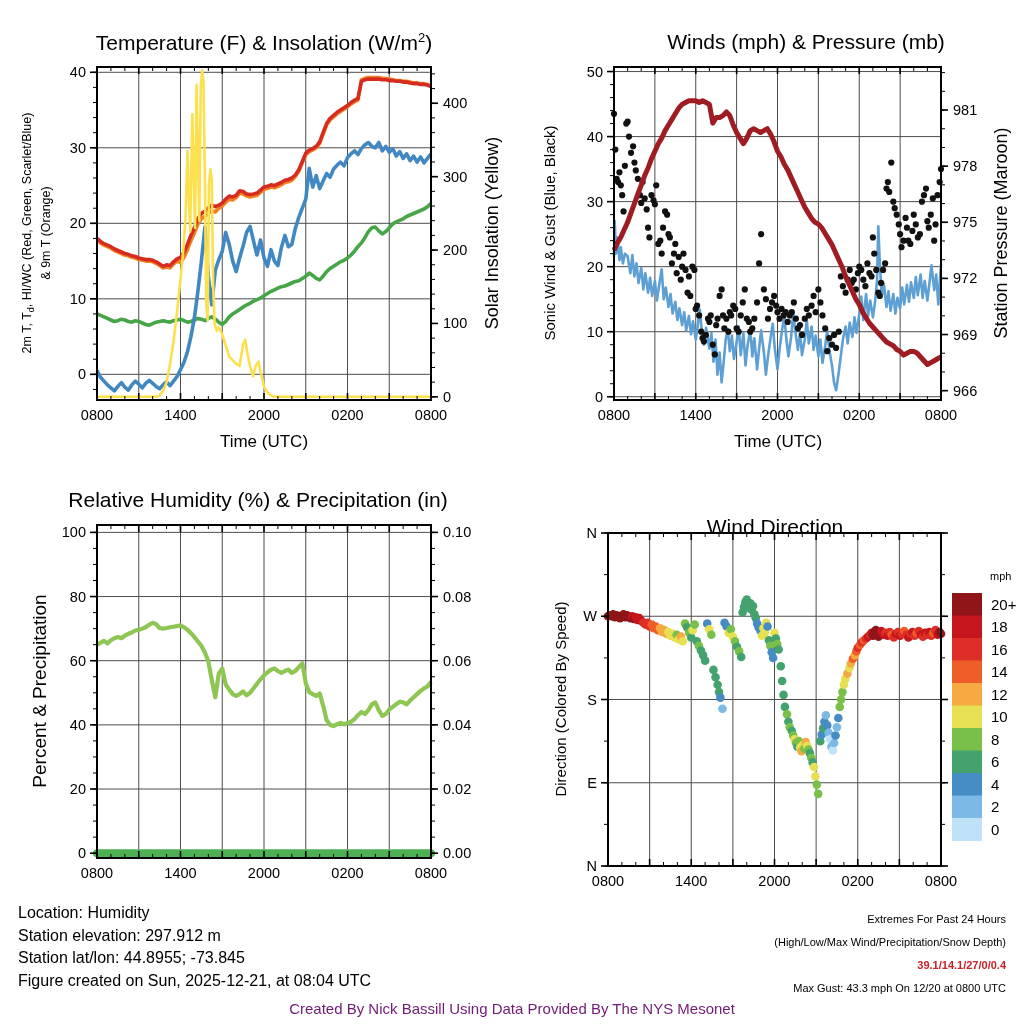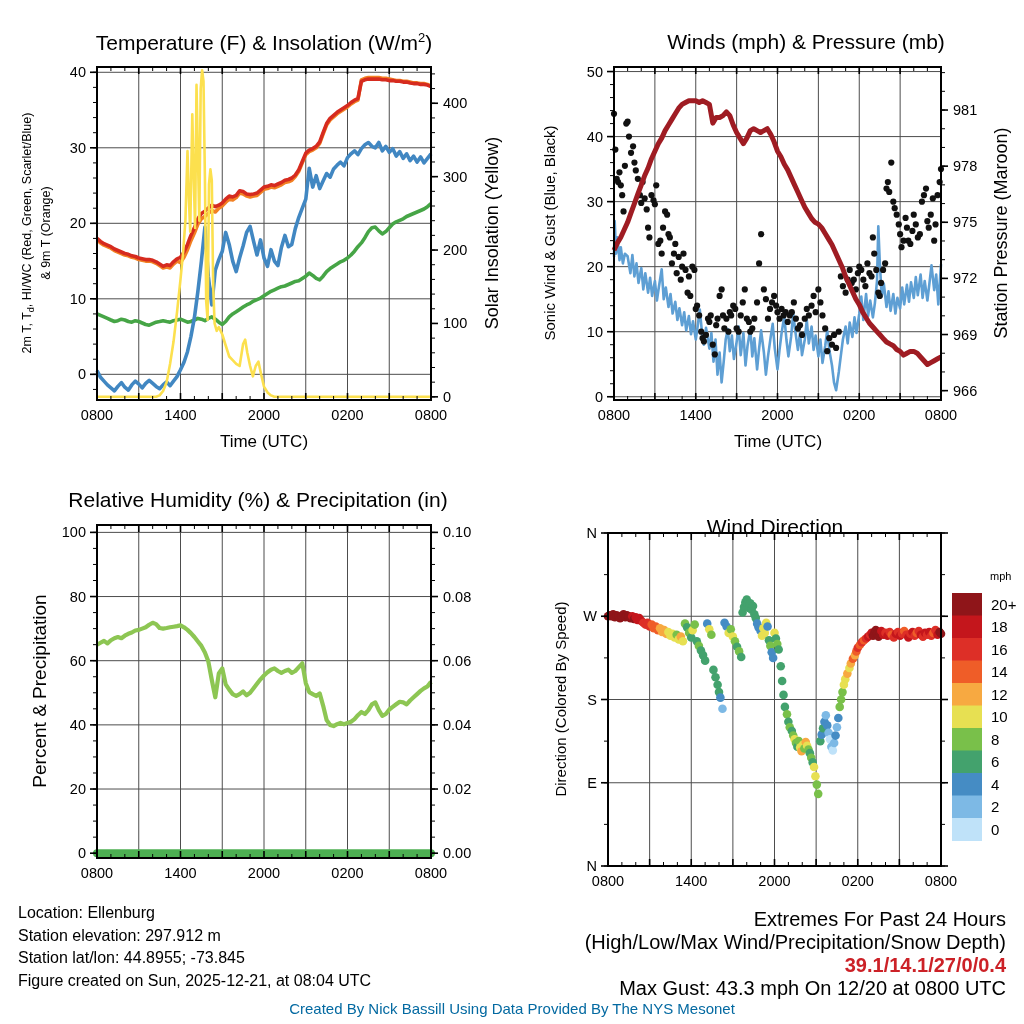--- a/index.html
+++ b/index.html
@@ -6,23 +6,23 @@
   #page{position:relative;width:1024px;height:1024px;background:#ffffff;overflow:hidden;
         font-family:"Liberation Sans", sans-serif;color:#000;}
   #plots{position:absolute;left:0;top:0;}
   .chart-title{position:absolute;font-size:21px;text-align:center;white-space:nowrap;transform:translateX(-50%);}
   .chart-title sup{font-size:13px;}
   .xaxis-label{position:absolute;font-size:17px;text-align:center;white-space:nowrap;transform:translateX(-50%);}
   .rot-label{position:absolute;white-space:nowrap;text-align:center;
              transform:translate(-50%,-50%) rotate(-90deg);}
   .rot-label sub{font-size:9px;}
   .footer-left{position:absolute;left:18px;top:902px;font-size:16px;line-height:22.5px;}
-  .footer-right{position:absolute;right:18px;top:908px;font-size:20px;line-height:23px;text-align:right;}
+  .footer-right{position:absolute;right:18px;top:908px;font-size:11px;line-height:23px;text-align:right;}
   .extreme-vals{font-weight:bold;}
-  .credit{position:absolute;left:0;right:0;top:1000px;text-align:center;font-size:15px;color:#0369a1;}
+  .credit{position:absolute;left:0;right:0;top:1000px;text-align:center;font-size:15px;color:#701a75;}
   .cb-label{position:absolute;font-size:11px;}
 </style>
 </head>
 <body>
 
 <div id="page">
   <svg id="plots" width="1024" height="1024">
       <g>
         <line x1="97" y1="67" x2="97" y2="400" stroke="#4d4d4d" stroke-width="1"></line>
         <line x1="138.75" y1="67" x2="138.75" y2="400" stroke="#4d4d4d" stroke-width="1"></line>
@@ -967,21 +967,21 @@
   </div>
   <div class="rot-label" style="left:492px;top:233px;font-size:18px;">Solar Insolation (Yellow)</div>
   <div class="rot-label" style="left:549px;top:233px;font-size:15px;">Sonic Wind &amp; Gust (Blue, Black)</div>
   <div class="rot-label" style="left:1001px;top:233px;font-size:18px;">Station Pressure (Maroon)</div>
   <div class="rot-label" style="left:40px;top:691px;font-size:19px;">Percent &amp; Precipitation</div>
   <div class="rot-label" style="left:560px;top:699px;font-size:15px;">Direction (Colored By Speed)</div>
 
   <div class="cb-label" style="left:990px;top:570px;">mph</div>
 
   <div class="footer-left">
-    <div>Location: Ellenburg</div>
+    <div>Location: Humidity</div>
     <div>Station elevation: 297.912 m</div>
     <div>Station lat/lon: 44.8955; -73.845</div>
     <div>Figure created on Sun, 2025-12-21, at 08:04 UTC</div>
   </div>
   <div class="footer-right">
     <div>Extremes For Past 24 Hours</div>
     <div>(High/Low/Max Wind/Precipitation/Snow Depth)</div>
     <div class="extreme-vals" id="extreme-vals" style="color: rgb(204, 33, 39);">39.1/14.1/27/0/0.4</div>
     <div>Max Gust: 43.3 mph On 12/20 at 0800 UTC</div>
   </div>

